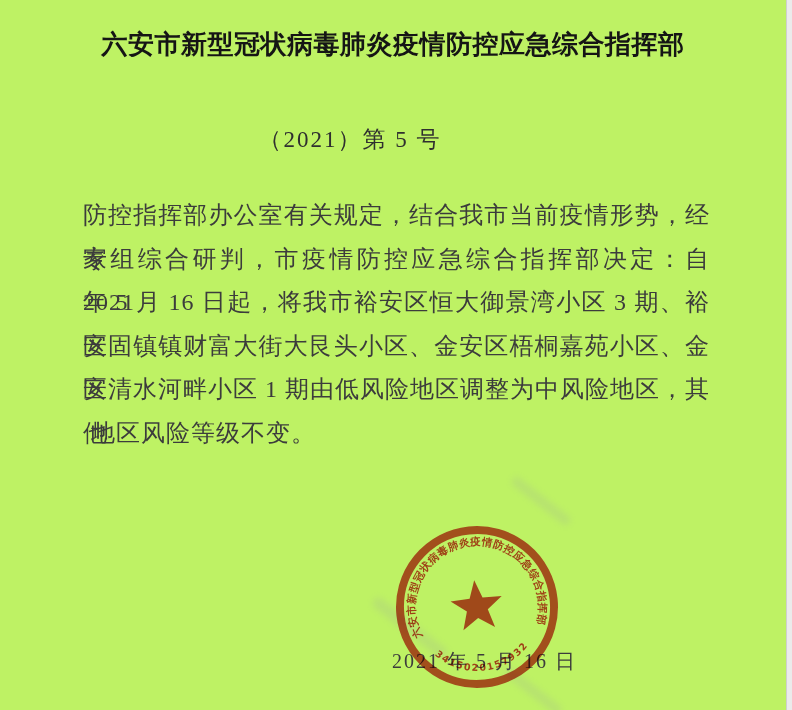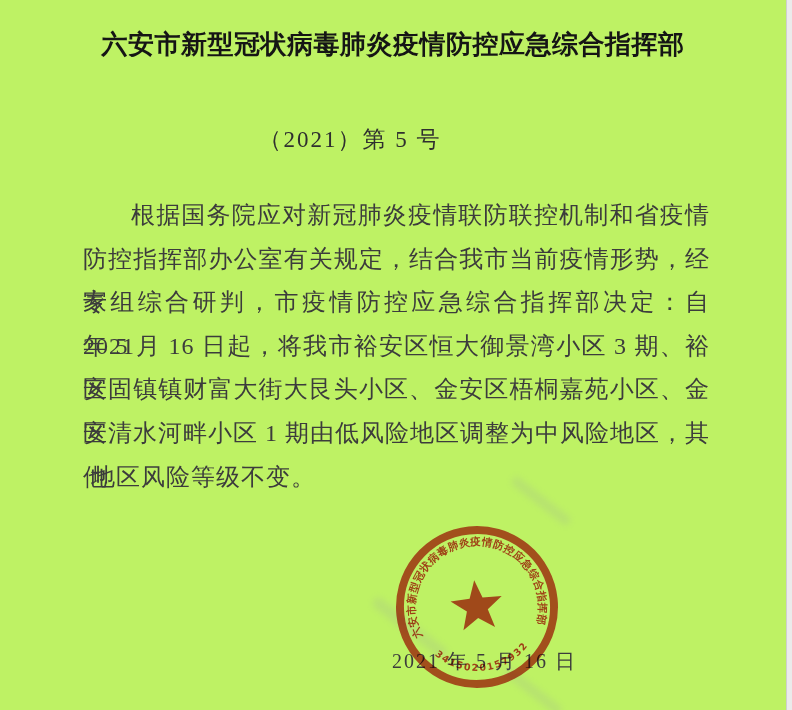--- a/index.html
+++ b/index.html
@@ -85,21 +85,20 @@
 <body>
 
 <div class="page">
 
   <div class="title1">六安市新型冠状病毒肺炎疫情防控应急综合指挥部</div>
 
 
   <div class="docno">（2021）第 5 号</div>
 
   <div class="body-text">
-    <div class="body-line indent">根据国务院应对新冠肺炎疫情联防联控机制和省疫情</div>
     <div class="body-line">防控指挥部办公室有关规定，结合我市当前疫情形势，经专</div>
     <div class="body-line">家组综合研判，市疫情防控应急综合指挥部决定：自 2021</div>
     <div class="body-line">年 5 月 16 日起，将我市裕安区恒大御景湾小区 3 期、裕安</div>
     <div class="body-line">区固镇镇财富大街大艮头小区、金安区梧桐嘉苑小区、金安</div>
     <div class="body-line">区清水河畔小区 1 期由低风险地区调整为中风险地区，其他</div>
     <div class="body-line last">地区风险等级不变。</div>
   </div>
 
 
   <div class="date">2021 年 5 月 16 日</div>

